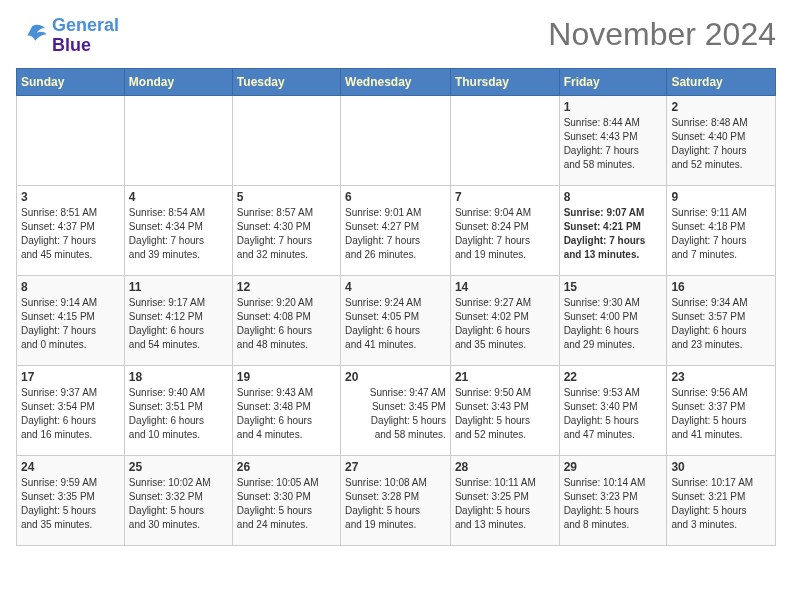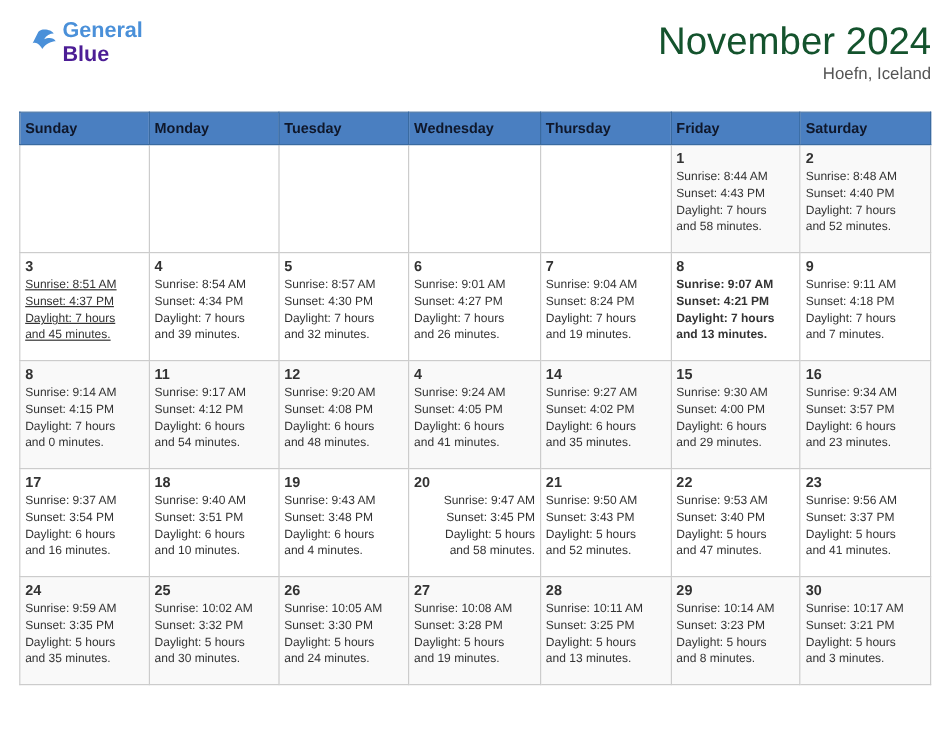--- a/index.html
+++ b/index.html
@@ -7,21 +7,21 @@
       font-family: Arial, sans-serif;
       background: #fff;
       width: 792px;
       min-height: 612px;
       padding: 16px;
     }
     .header-area {
       display: flex;
       justify-content: space-between;
       align-items: flex-start;
-      margin-bottom: 24px;
+      margin-bottom: 12px;
     }
     .logo {
       display: flex;
       align-items: center;
       gap: 4px;
     }
     .logo-text {
       font-size: 18px;
       font-weight: bold;
       color: #333;
@@ -33,34 +33,34 @@
     .logo-bird {
       width: 32px;
       height: 32px;
     }
     .title-block {
       text-align: right;
     }
     .month-title {
       font-size: 32px;
       font-weight: normal;
-      color: #14532d;
+      color: #737373;
     }
     .location {
       font-size: 14px;
       color: #555;
     }
     .calendar-table {
       width: 100%;
       border-collapse: collapse;
       font-size: 11px;
     }
     .calendar-table thead th {
       background: #4a7fc1;
-      color: #0f172a;
+      color: #fef9c3;
       padding: 6px 4px;
       text-align: left;
       font-size: 12px;
       font-weight: bold;
       border: 1px solid #3a6aa0;
     }
     .calendar-table tbody td {
       border: 1px solid #ccc;
       vertical-align: top;
       padding: 4px;
@@ -98,21 +98,20 @@
     <svg class="logo-bird" viewBox="0 0 40 40">
       <path d="M20 8 C24 4, 34 6, 36 10 C32 10, 28 12, 26 16 C30 14, 36 14, 38 18 C34 18, 28 20, 24 26 C22 22, 18 18, 14 20 C16 16, 18 12, 20 8Z" fill="#4a90d9"></path>
     </svg>
     <div class="logo-text">
       <div><span>General</span></div>
       <div><span style="color:#4c1d95">Blue</span></div>
     </div>
   </div>
   <div class="title-block">
     <div class="month-title">November 2024</div>
-    <div class="location">Hoefn, Iceland</div>
   </div>
 </div>
 
 <table class="calendar-table">
   <thead>
     <tr>
     <th>Sunday</th>
         <th>Monday</th>
         <th>Tuesday</th>
         <th>Wednesday</th>
@@ -139,21 +138,21 @@
           <span class="day-number">2</span>
           <div class="day-info" style="white-space: pre-line;">Sunrise: 8:48 AM
 Sunset: 4:40 PM
 Daylight: 7 hours
 and 52 minutes.</div>
         </td>
       </tr>
       <tr>
         <td>
           <span class="day-number">3</span>
-          <div class="day-info" style="white-space: pre-line; text-decoration: underline;">Sunrise: 8:51 AM
+          <div class="day-info" style="white-space: pre-line;">Sunrise: 8:51 AM
 Sunset: 4:37 PM
 Daylight: 7 hours
 and 45 minutes.</div>
         </td>
         <td>
           <span class="day-number">4</span>
           <div class="day-info" style="white-space: pre-line;">Sunrise: 8:54 AM
 Sunset: 4:34 PM
 Daylight: 7 hours
 and 39 minutes.</div>

